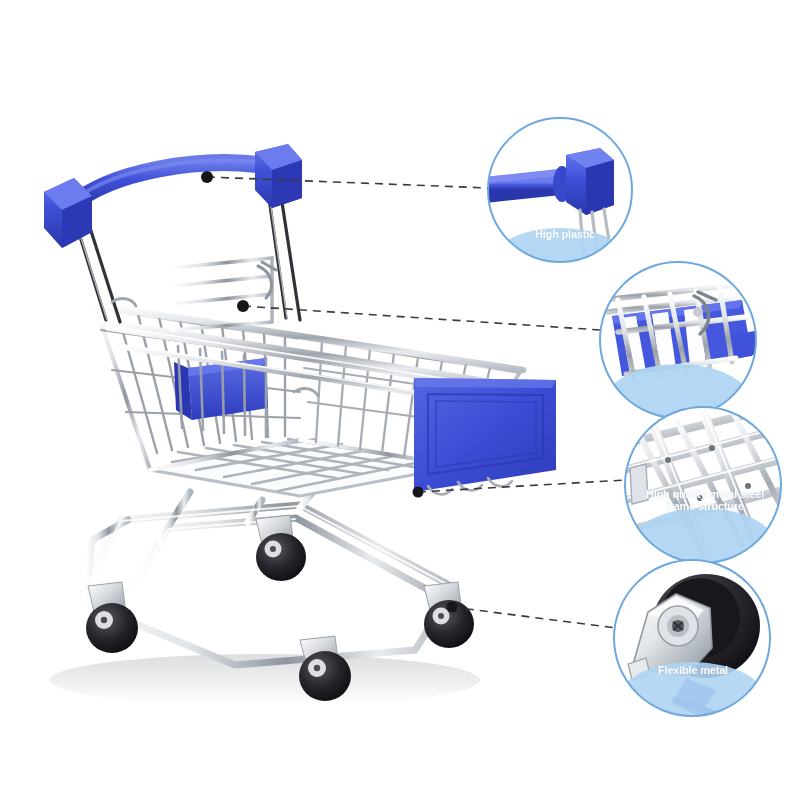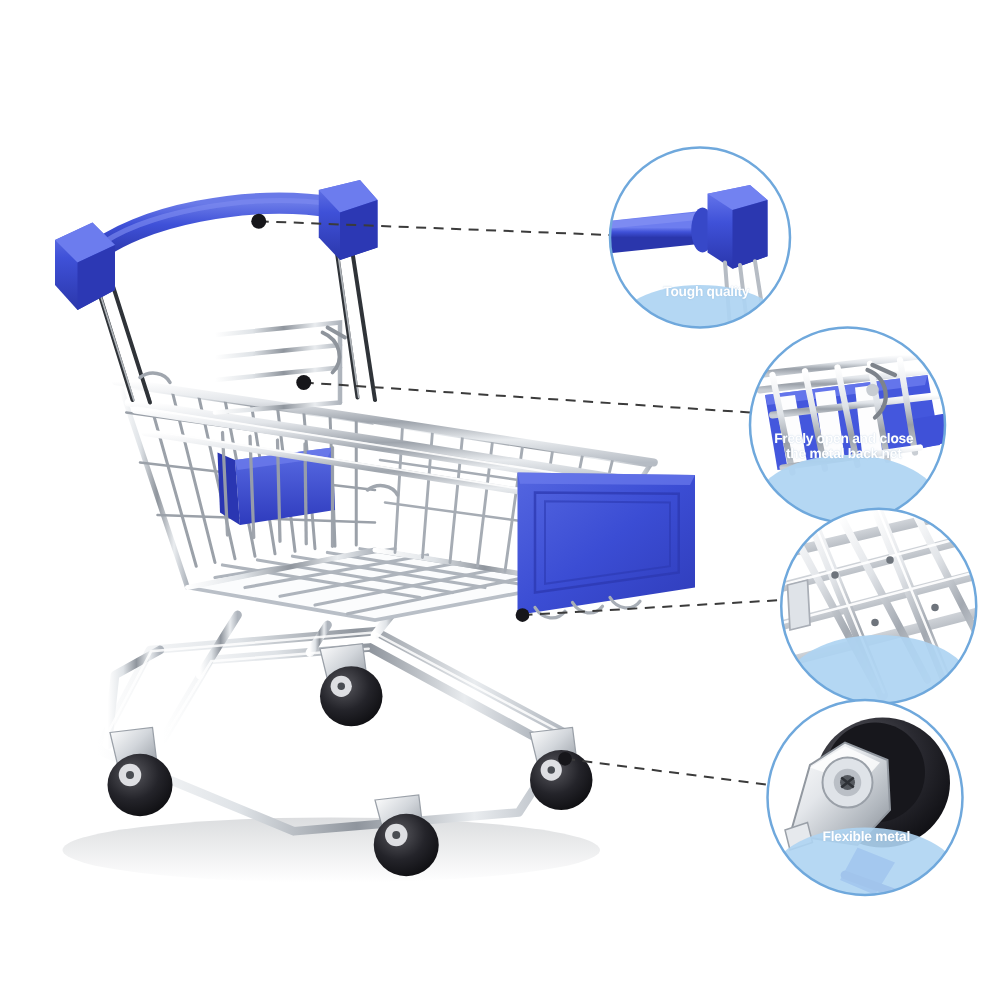--- a/index.html
+++ b/index.html
@@ -314,21 +314,21 @@
       <g fill="none" stroke="#b6bcc4" stroke-width="3.2" stroke-linecap="round">
         <path d="M580,210 L584,262"></path>
         <path d="M592,212 L598,262"></path>
         <path d="M604,209 L612,260"></path>
       </g>
 
       <ellipse cx="560" cy="262" rx="68" ry="34" fill="#aed4f2" opacity="0.92"></ellipse>
     </g>
     <circle cx="560" cy="190" r="72" fill="none" stroke="#6fa8dc" stroke-width="2"></circle>
   </svg>
-  <div class="callout-label c1-label">Tough quality</div>
+  <div class="callout-label c1-label">High plastic</div>
 
   <svg class="layer" viewBox="0 0 800 800">
     <defs>
       <clipPath id="clip2">
           <circle cx="678" cy="340" r="78"></circle>
         </clipPath>
       <linearGradient id="chrome2" x1="0" y1="0" x2="0" y2="1">
         <stop offset="0" stop-color="#ffffff"></stop>
         <stop offset="0.4" stop-color="#dfe3e8"></stop>
         <stop offset="0.7" stop-color="#9aa0a8"></stop>
@@ -370,22 +370,20 @@
       <g fill="none" stroke="#7d838b" stroke-width="3.4" stroke-linecap="round">
         <path d="M694,296 C710,302 714,322 700,334"></path>
         <path d="M698,292 L716,300"></path>
         <circle cx="698" cy="312" r="5" fill="#c7ccd2" stroke="none"></circle>
       </g>
 
       <ellipse cx="678" cy="404" rx="74" ry="40" fill="#aed4f2" opacity="0.92"></ellipse>
     </g>
     <circle cx="678" cy="340" r="78" fill="none" stroke="#6fa8dc" stroke-width="2"></circle>
   </svg>
-  <div class="callout-label c2-label">Freely open and close
-the metal back net</div>
 
   <svg class="layer" viewBox="0 0 800 800">
     <defs>
       <clipPath id="clip3">
           <circle cx="703" cy="485" r="78"></circle>
         </clipPath>
       <linearGradient id="chrome3" x1="0" y1="0" x2="1" y2="1">
         <stop offset="0" stop-color="#ffffff"></stop>
         <stop offset="0.35" stop-color="#e2e5e9"></stop>
         <stop offset="0.68" stop-color="#a3a9b1"></stop>
@@ -425,20 +423,22 @@
         <circle cx="700" cy="498" r="3"></circle>
         <circle cx="748" cy="486" r="3"></circle>
       </g>
 
       <path d="M630,468 L646,464 L648,500 L632,504 Z" fill="#dfe3e8" stroke="#a9aeb6" stroke-width="1.4"></path>
 
       <ellipse cx="703" cy="548" rx="74" ry="40" fill="#aed4f2" opacity="0.92"></ellipse>
     </g>
     <circle cx="703" cy="485" r="78" fill="none" stroke="#6fa8dc" stroke-width="2"></circle>
   </svg>
+  <div class="callout-label c3-label">High quality metal steel
+frame structure</div>
 
   <svg class="layer" viewBox="0 0 800 800">
     <defs>
       <clipPath id="clip4">
           <circle cx="692" cy="638" r="78"></circle>
         </clipPath>
       <radialGradient id="wheelBig" cx="0.36" cy="0.3" r="0.8">
         <stop offset="0" stop-color="#5d5d64"></stop>
         <stop offset="0.5" stop-color="#2a2a31"></stop>
         <stop offset="1" stop-color="#0c0c10"></stop>

